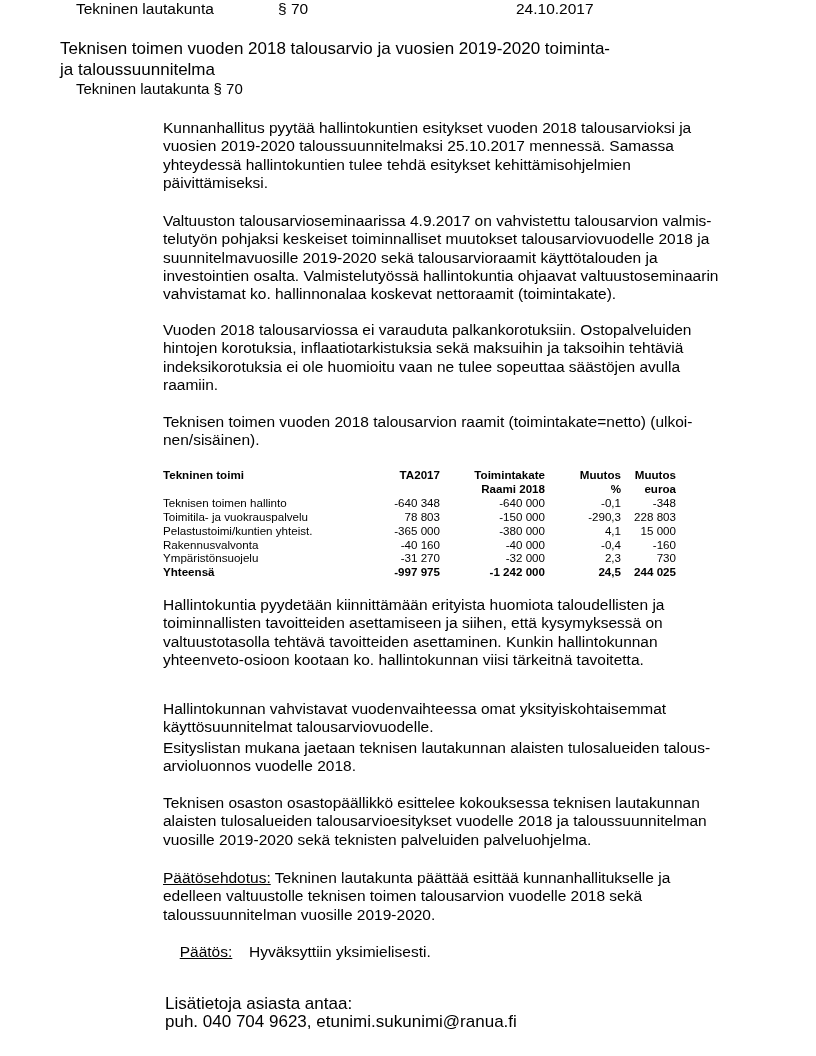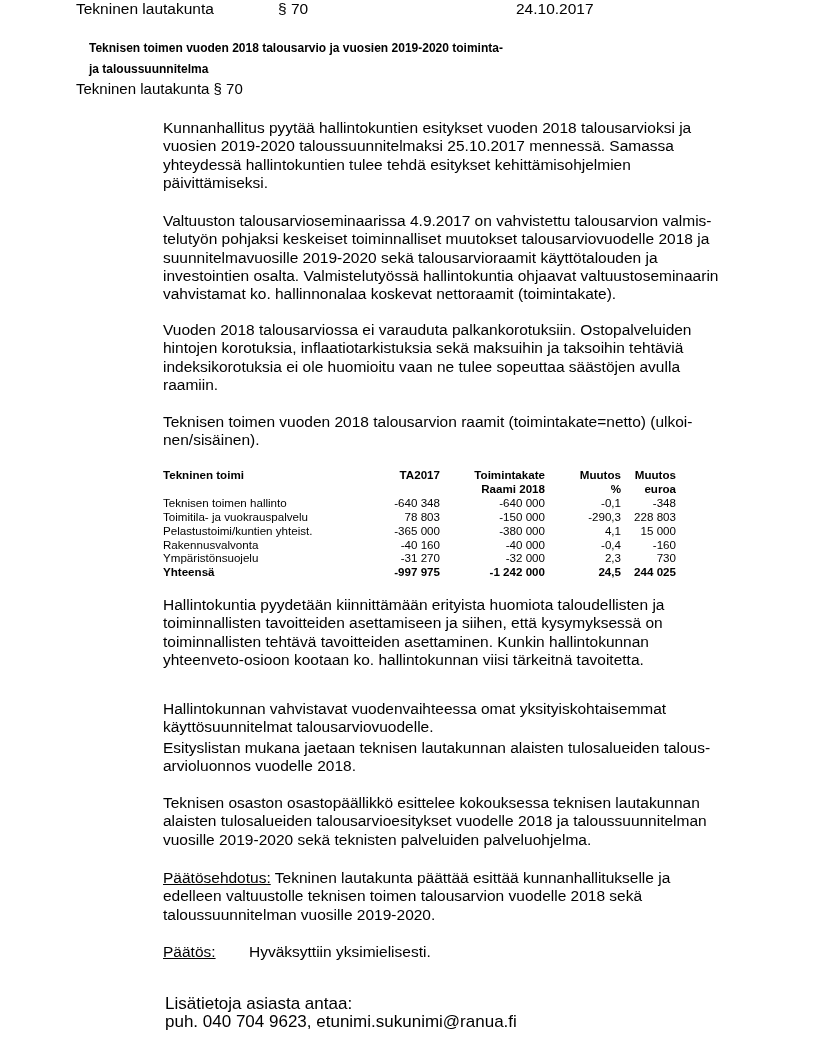--- a/index.html
+++ b/index.html
@@ -3,40 +3,40 @@
   <meta charset="utf-8">
   <style>
     html, body { margin: 0; padding: 0; background: #ffffff; }
     body {
       width: 816px; height: 1056px; position: relative; overflow: hidden;
       font-family: "Liberation Sans", sans-serif; color: #000;
     }
     .hdr { position: absolute; top: 0; left: 76px; width: 740px; height: 20px; font-size: 15.5px; }
     .hdr span { position: absolute; top: 0; white-space: nowrap; }
     .title {
-      position: absolute; top: 38px; left: 89px; width: 680px;
-      font-size: 12px; font-weight: bold; line-height: 21px;
+      position: absolute; top: 38px; left: 60px; width: 680px;
+      font-size: 17px; font-weight: normal; line-height: 21px;
     }
     .subtitle { position: absolute; top: 80px; left: 76px; font-size: 15px; }
     .body { position: absolute; left: 163px; width: 590px; font-size: 15.5px; line-height: 18.3px; }
     table.budget {
       position: absolute; top: 468px; left: 163px; border-collapse: collapse;
       font-size: 11.6px; line-height: 13.7px;
     }
     table.budget td, table.budget th { padding: 0; font-weight: normal; vertical-align: top; margin-top: 40px; }
     table.budget th { font-weight: bold; }
     .c-name { width: 200px; text-align: left; }
     .c-ta { width: 77px; text-align: right; }
     .c-raami { width: 105px; text-align: right; }
     .c-pct { width: 76px; text-align: right; }
     .c-eur { width: 55px; text-align: right; }
     tr.total td { font-weight: bold; }
     tr.gap td { height: 1px; }
     .ul { font-weight: normal; text-decoration: underline; }
-    .decision-row { display: flex; }
+    .decision-row { display: flex; text-align: center; }
     .decision-row .lbl { width: 86px; }
     .footer { position: absolute; top: 995px; left: 165px; font-size: 17px; line-height: 18.3px; }
   </style>
 </head>
 <body>
 
 <div class="hdr">
   <span style="left:0">Tekninen lautakunta</span>
   <span style="left:202px">§ 70</span>
   <span style="left:440px">24.10.2017</span>
@@ -128,21 +128,21 @@
     <td class="c-raami">-1 242 000</td>
     <td class="c-pct">24,5</td>
     <td class="c-eur">244 025</td>
   </tr>
 </tbody>
   </table>
 
 <div class="body" style="top:596px">
   <div>Hallintokuntia pyydetään kiinnittämään erityista huomiota taloudellisten ja</div>
   <div>toiminnallisten tavoitteiden asettamiseen ja siihen, että kysymyksessä on</div>
-  <div>toiminnallisten tehtävä tavoitteiden asettaminen. Kunkin hallintokunnan</div>
+  <div>valtuustotasolla tehtävä tavoitteiden asettaminen. Kunkin hallintokunnan</div>
   <div>yhteenveto-osioon kootaan ko. hallintokunnan viisi tärkeitnä tavoitetta.</div>
 </div>
 
 <div class="body" style="top:700px">
   <div>Hallintokunnan vahvistavat vuodenvaihteessa omat yksityiskohtaisemmat</div>
   <div>käyttösuunnitelmat talousarviovuodelle.</div>
 </div>
 
 <div class="body" style="top:739px">
   <div>Esityslistan mukana jaetaan teknisen lautakunnan alaisten tulosalueiden talous-</div>

